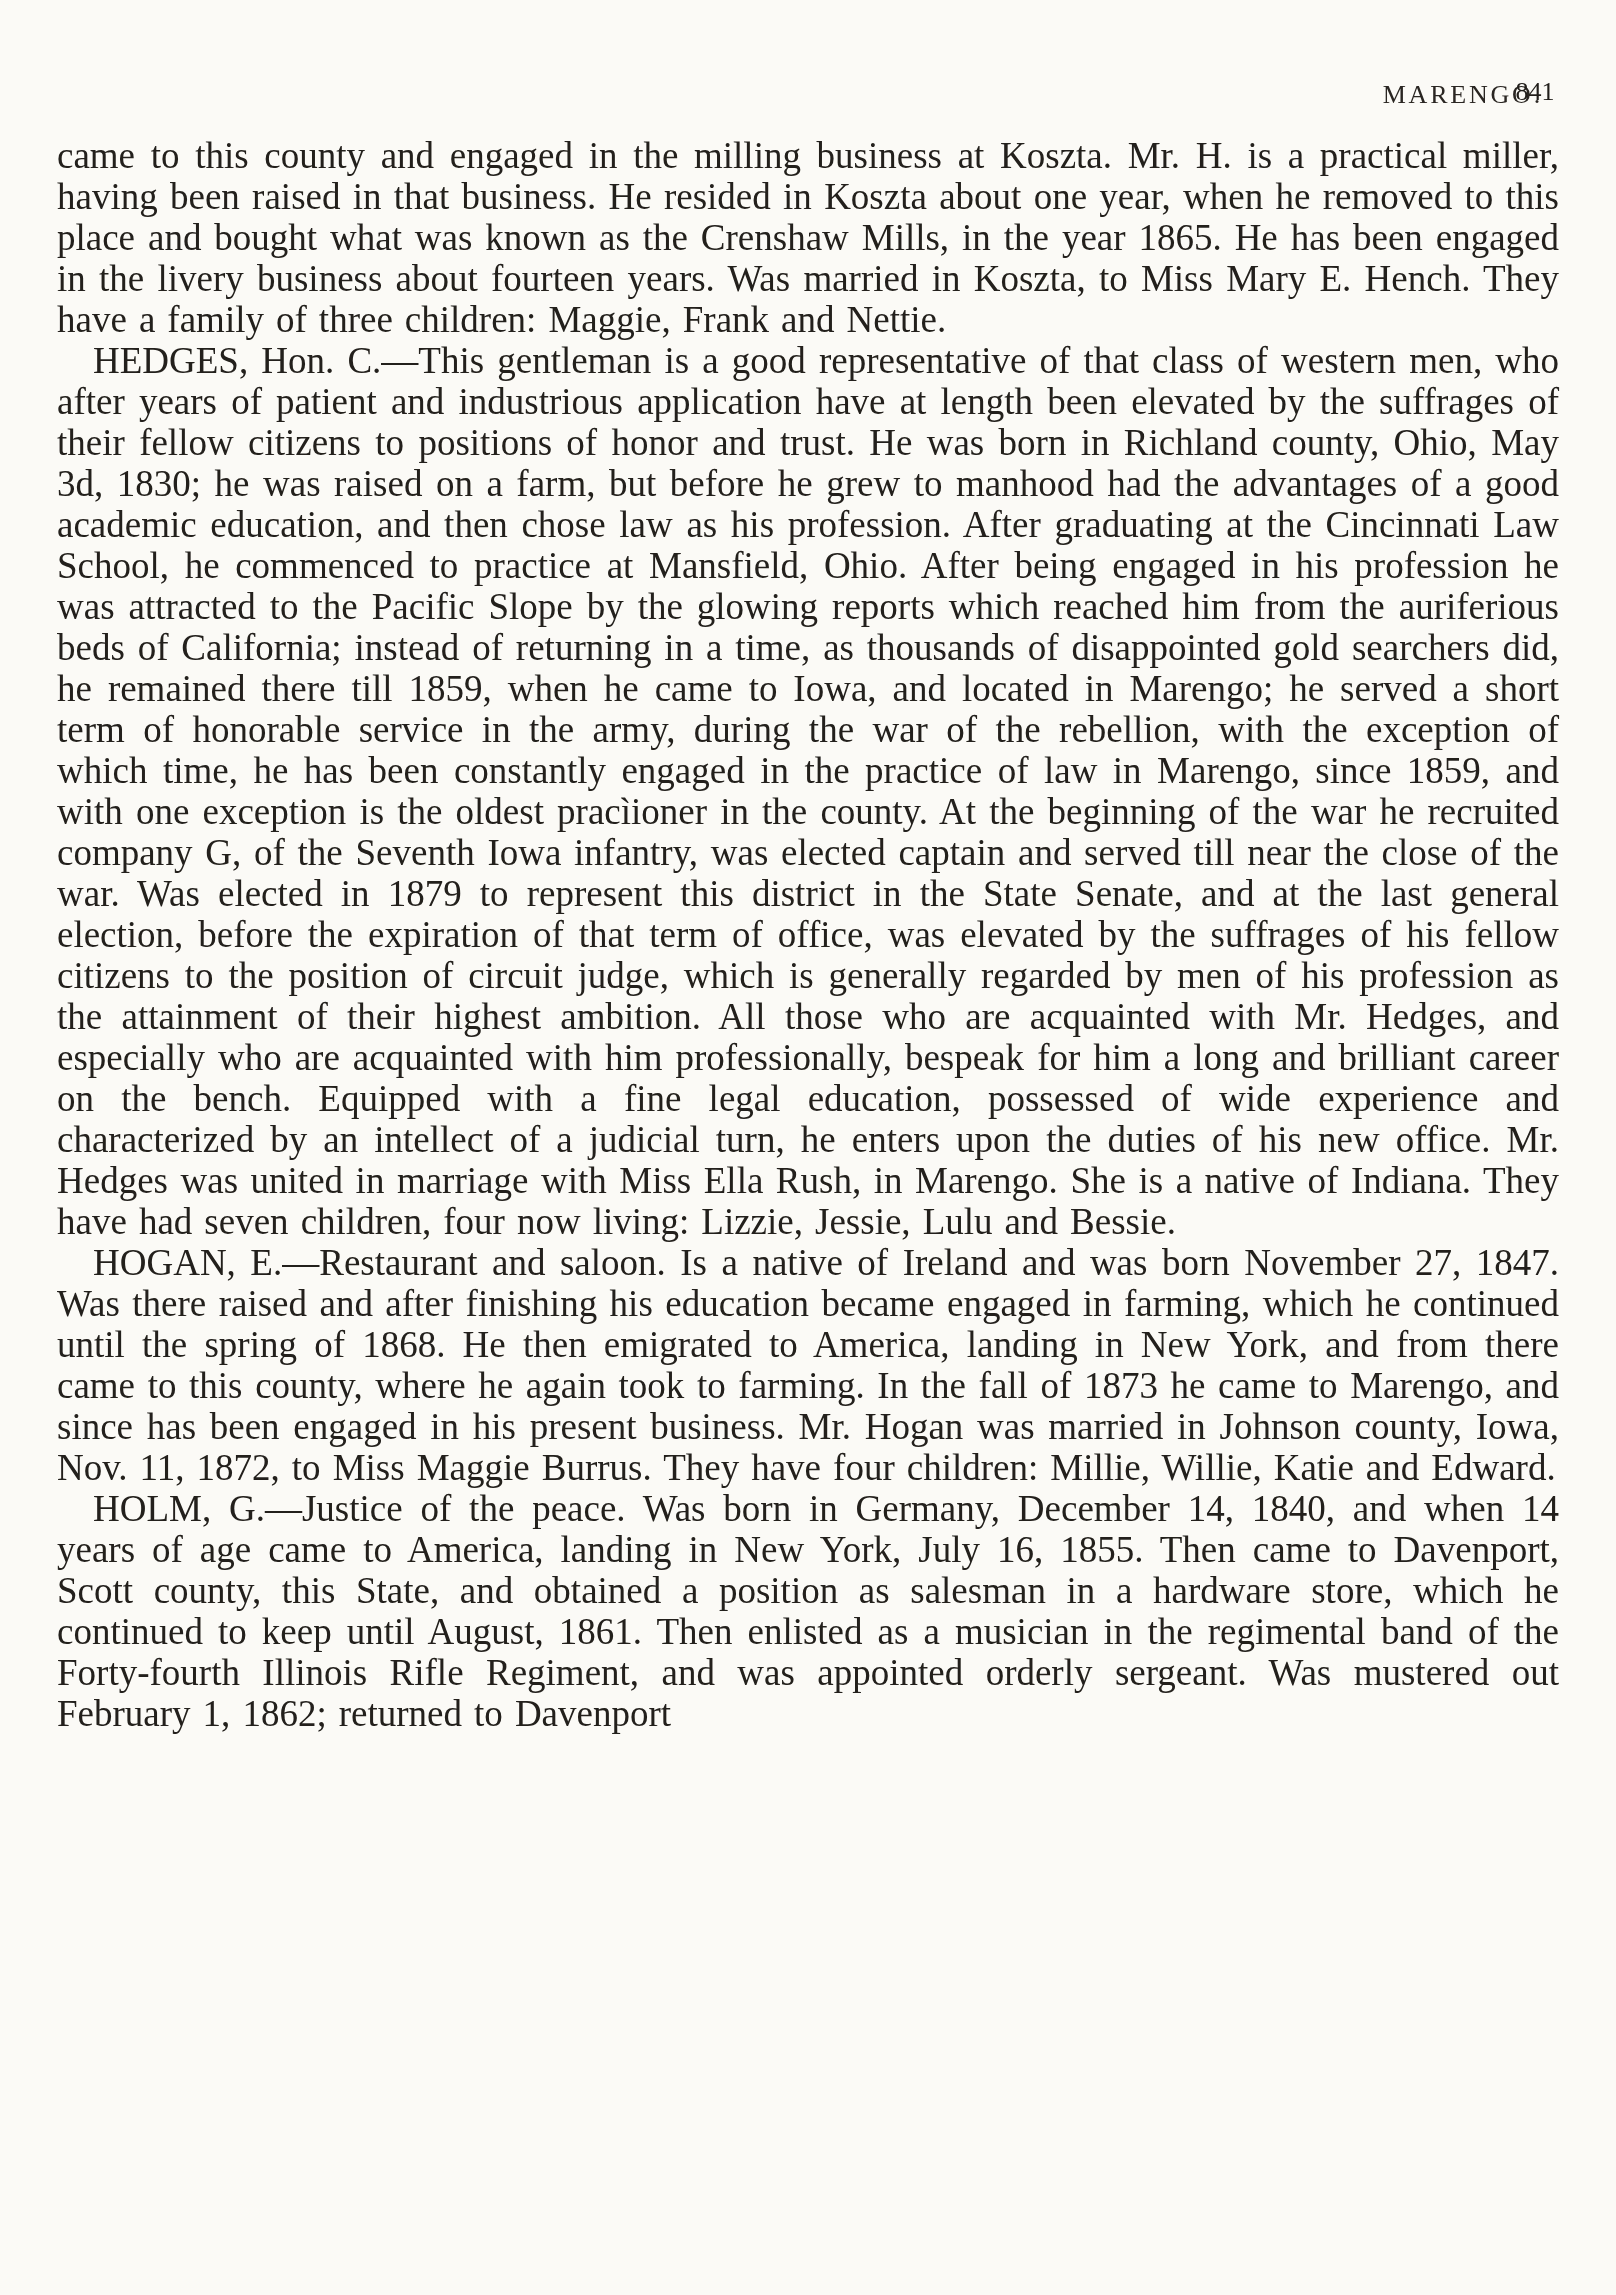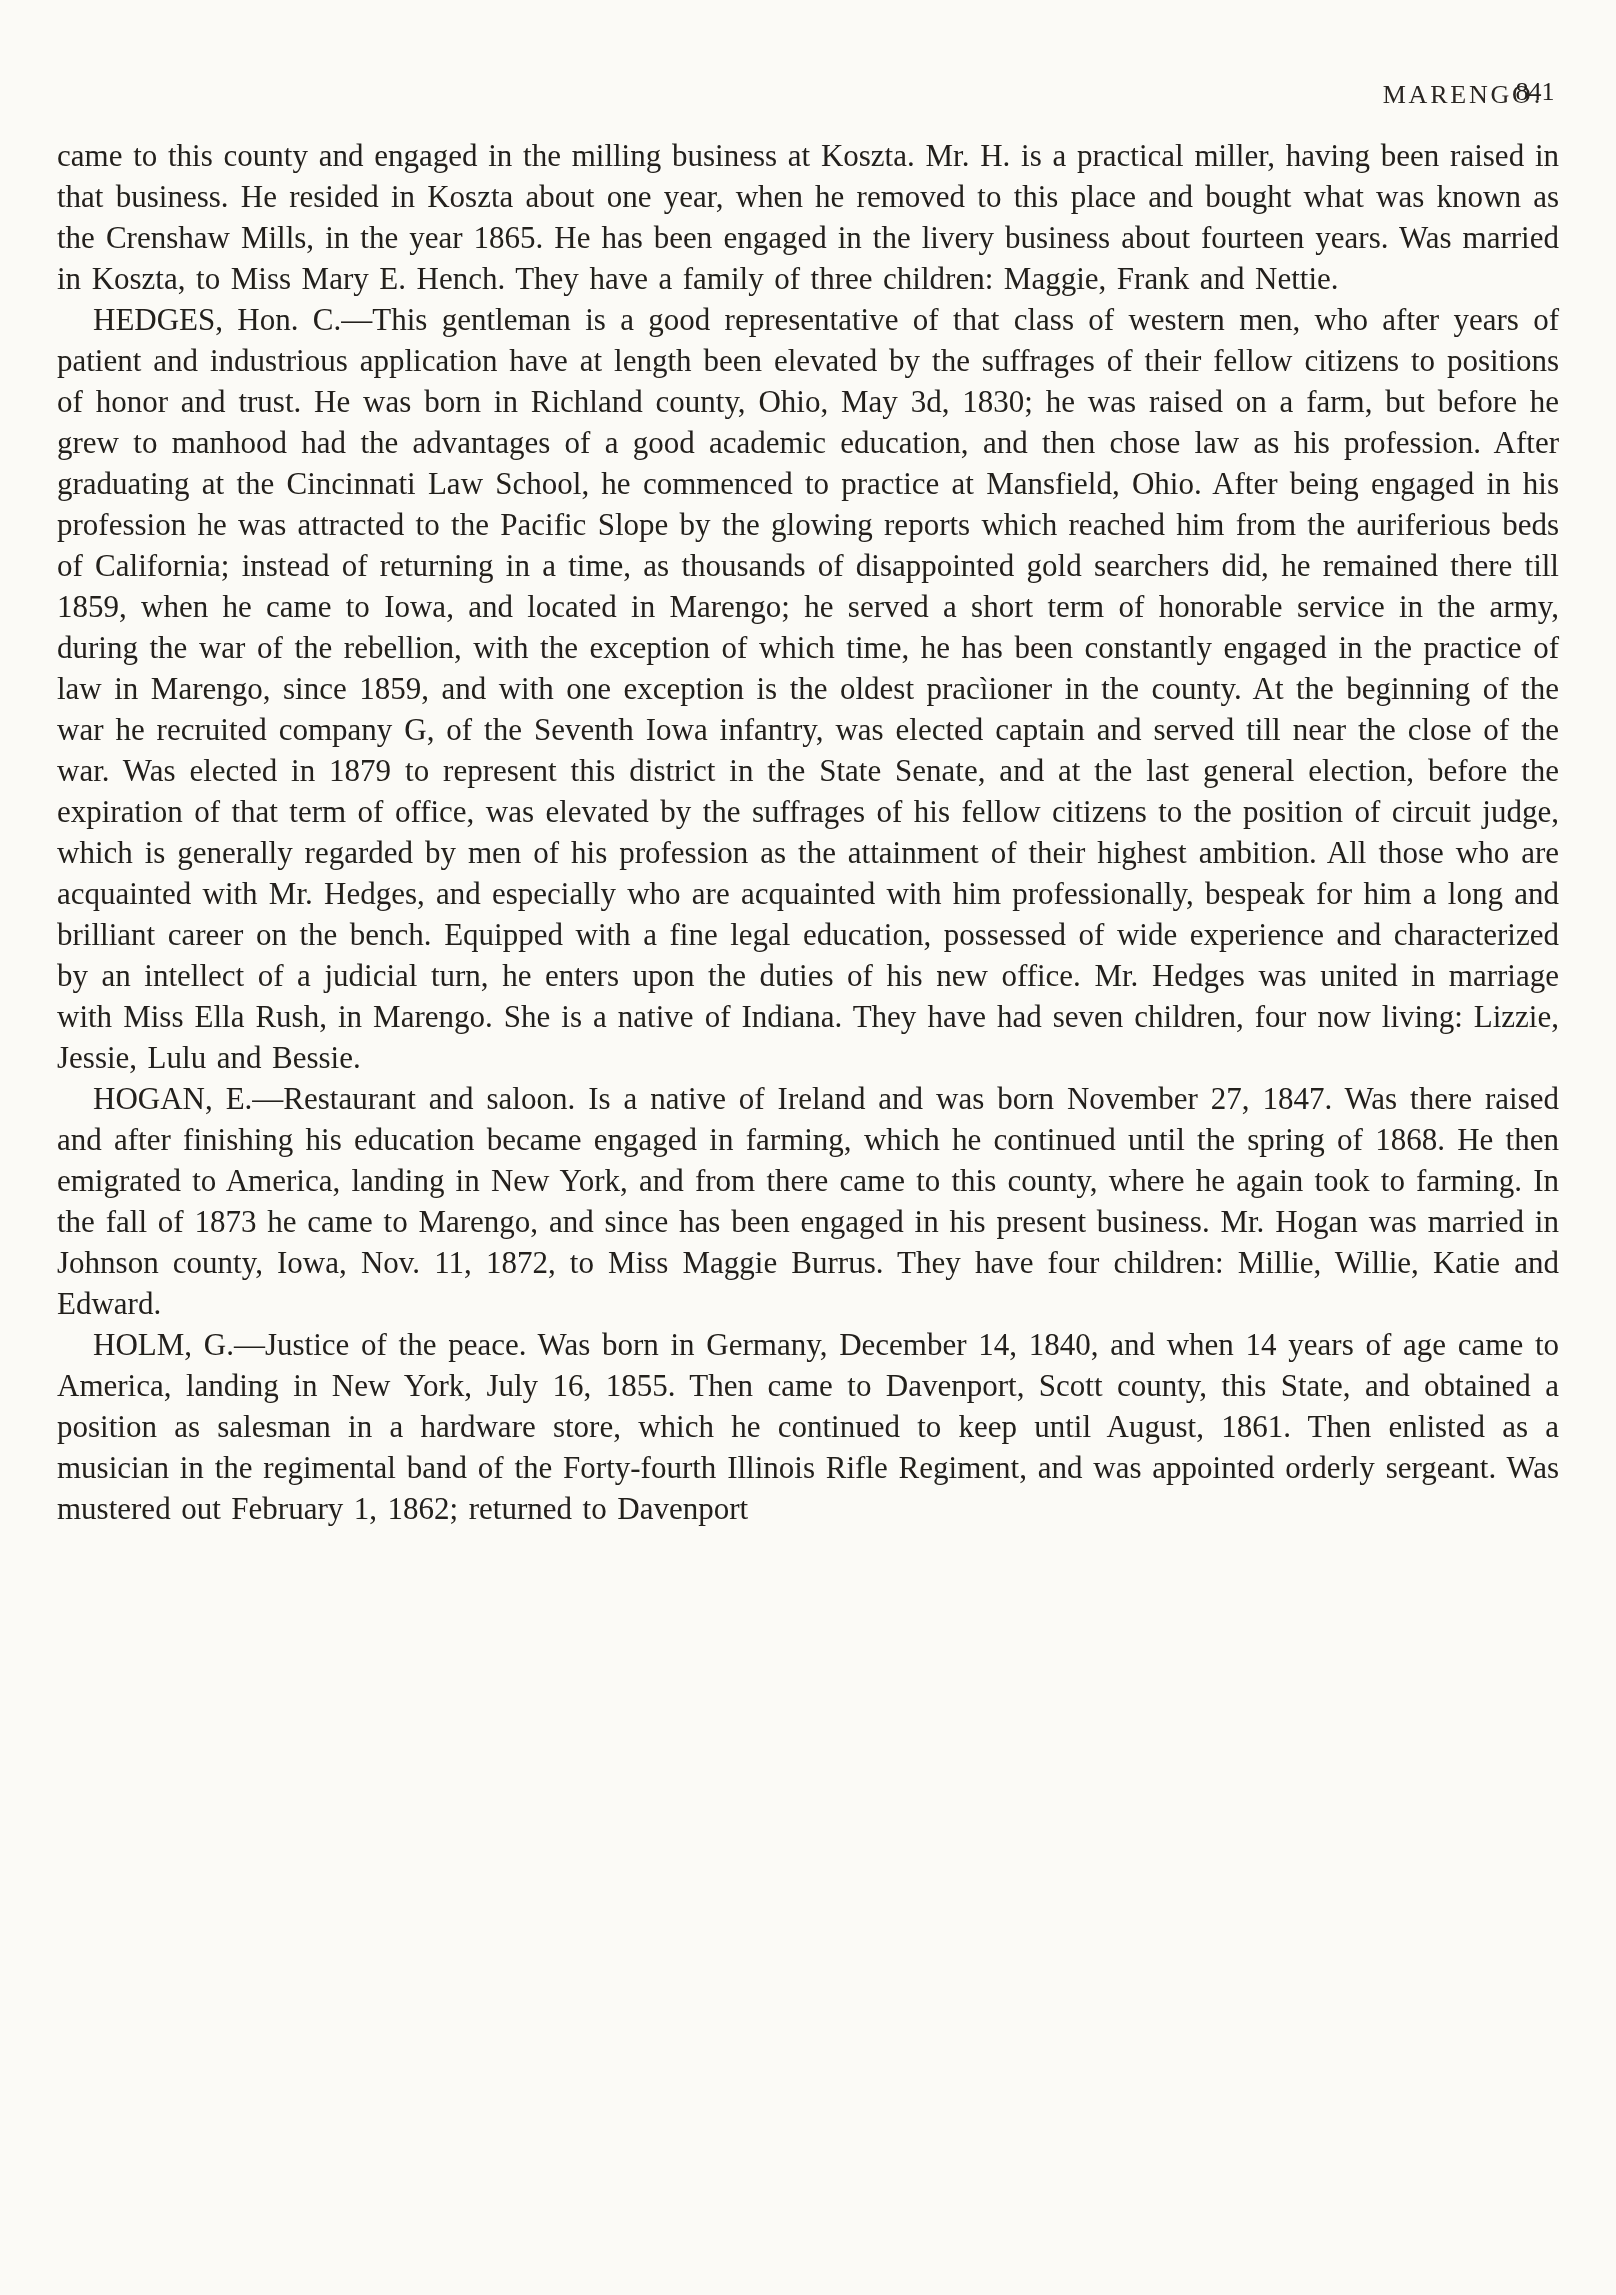--- a/index.html
+++ b/index.html
@@ -34,21 +34,21 @@
     color: #2a2622;
   }
   .page-number {
     position: absolute;
     right: 4.6px;
     top: -2.8px;
     font-size: 26px;
     color: #211e1a;
   }
   .body-text {
-    font-size: 31px;
+    font-size: 37px;
     line-height: 41px;
     text-align: justify;
     text-justify: inter-word;
     color: #23201c;
     font-family: Liberation Serif, serif;
   }
   .body-text p {
     margin: 0;
     word-spacing: 2.8px;
   }

